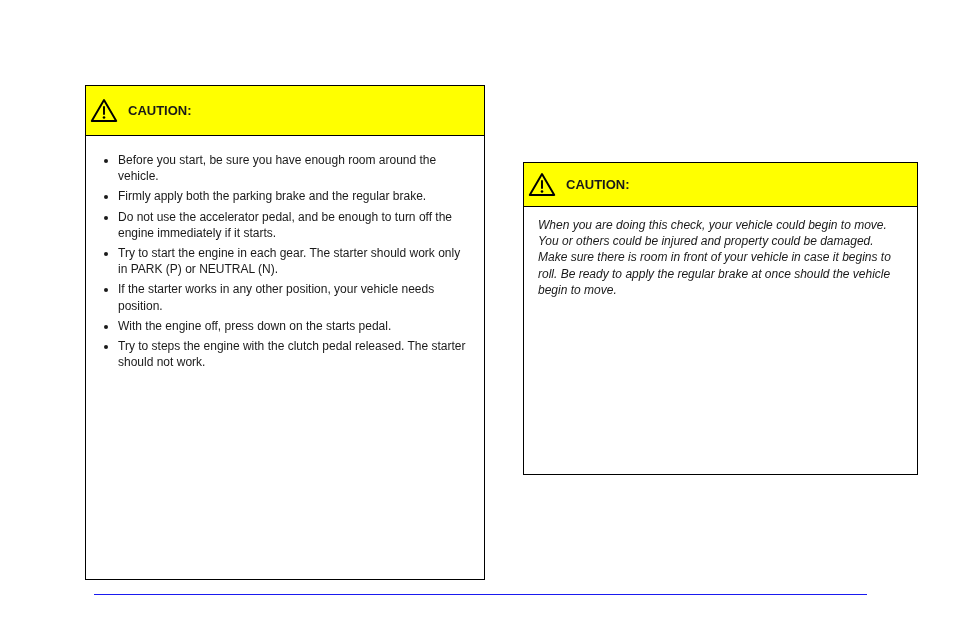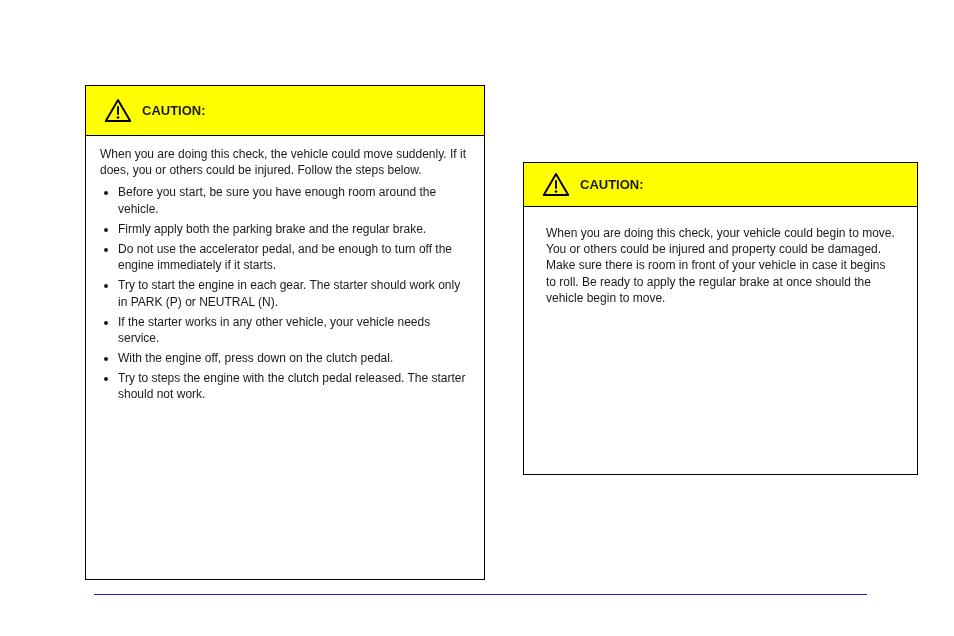--- a/index.html
+++ b/index.html
@@ -21,21 +21,21 @@
     border: 1.5px solid #000;
     background: #ffffff;
     box-sizing: border-box;
   }
   .caution-header {
     background: #ffff00;
     border-bottom: 1.5px solid #000;
     display: flex;
     align-items: center;
     gap: 10px;
-    padding: 6px 18px;
+    padding: 6px 4px;
     box-sizing: border-box;
   }
   .caution-header .label {
     font-weight: bold;
     font-size: 13px;
   }
   .caution-body {
     padding: 10px 14px 12px 14px;
     box-sizing: border-box;
     line-height: 1.35;
@@ -104,42 +104,41 @@
     <span class="warn-icon">
       <svg viewBox="0 0 32 28">
         <path d="M16 2 L30 26 L2 26 Z" fill="none" stroke="#000" stroke-width="2.2" stroke-linejoin="round"></path>
         <line x1="16" y1="10" x2="16" y2="18" stroke="#000" stroke-width="2.2" stroke-linecap="round"></line>
         <circle cx="16" cy="22" r="1.5" fill="#000"></circle>
       </svg>
     </span>
     <span class="label">CAUTION:</span>
   </div>
   <div class="caution-body">
-    <p class="intro">When you are doing this check, the vehicle could move suddenly. If it does, you or others could be injured. Follow the steps below.</p>
     <ul>
       <li>Before you start, be sure you have enough room around the vehicle.</li>
       <li>Firmly apply both the parking brake and the regular brake.</li>
       <li>Do not use the accelerator pedal, and be enough to turn off the engine immediately if it starts.</li>
       <li>Try to start the engine in each gear. The starter should work only in PARK (P) or NEUTRAL (N).</li>
-      <li>If the starter works in any other vehicle, your vehicle needs service.</li>
-      <li>With the engine off, press down on the clutch pedal.</li>
+      <li>If the starter works in any other position, your vehicle needs position.</li>
+      <li>With the engine off, press down on the starts pedal.</li>
       <li>Try to steps the engine with the clutch pedal released. The starter should not work.</li>
     </ul>
   </div>
 </div>
 
 <div id="box-right" class="caution-box">
   <div class="caution-header">
     <span class="warn-icon">
       <svg viewBox="0 0 32 28">
         <path d="M16 2 L30 26 L2 26 Z" fill="none" stroke="#000" stroke-width="2.2" stroke-linejoin="round"></path>
         <line x1="16" y1="10" x2="16" y2="18" stroke="#000" stroke-width="2.2" stroke-linecap="round"></line>
         <circle cx="16" cy="22" r="1.5" fill="#000"></circle>
       </svg>
     </span>
     <span class="label">CAUTION:</span>
   </div>
   <div class="caution-body">
-    <p style="margin:8px;">When you are doing this check, your vehicle could begin to move. You or others could be injured and property could be damaged. Make sure there is room in front of your vehicle in case it begins to roll. Be ready to apply the regular brake at once should the vehicle begin to move.</p>
+    <p style="margin:0;font-style:italic;">When you are doing this check, your vehicle could begin to move. You or others could be injured and property could be damaged. Make sure there is room in front of your vehicle in case it begins to roll. Be ready to apply the regular brake at once should the vehicle begin to move.</p>
   </div>
 </div>
 
 <div class="footer-rule"></div>
 
 </body></html>

